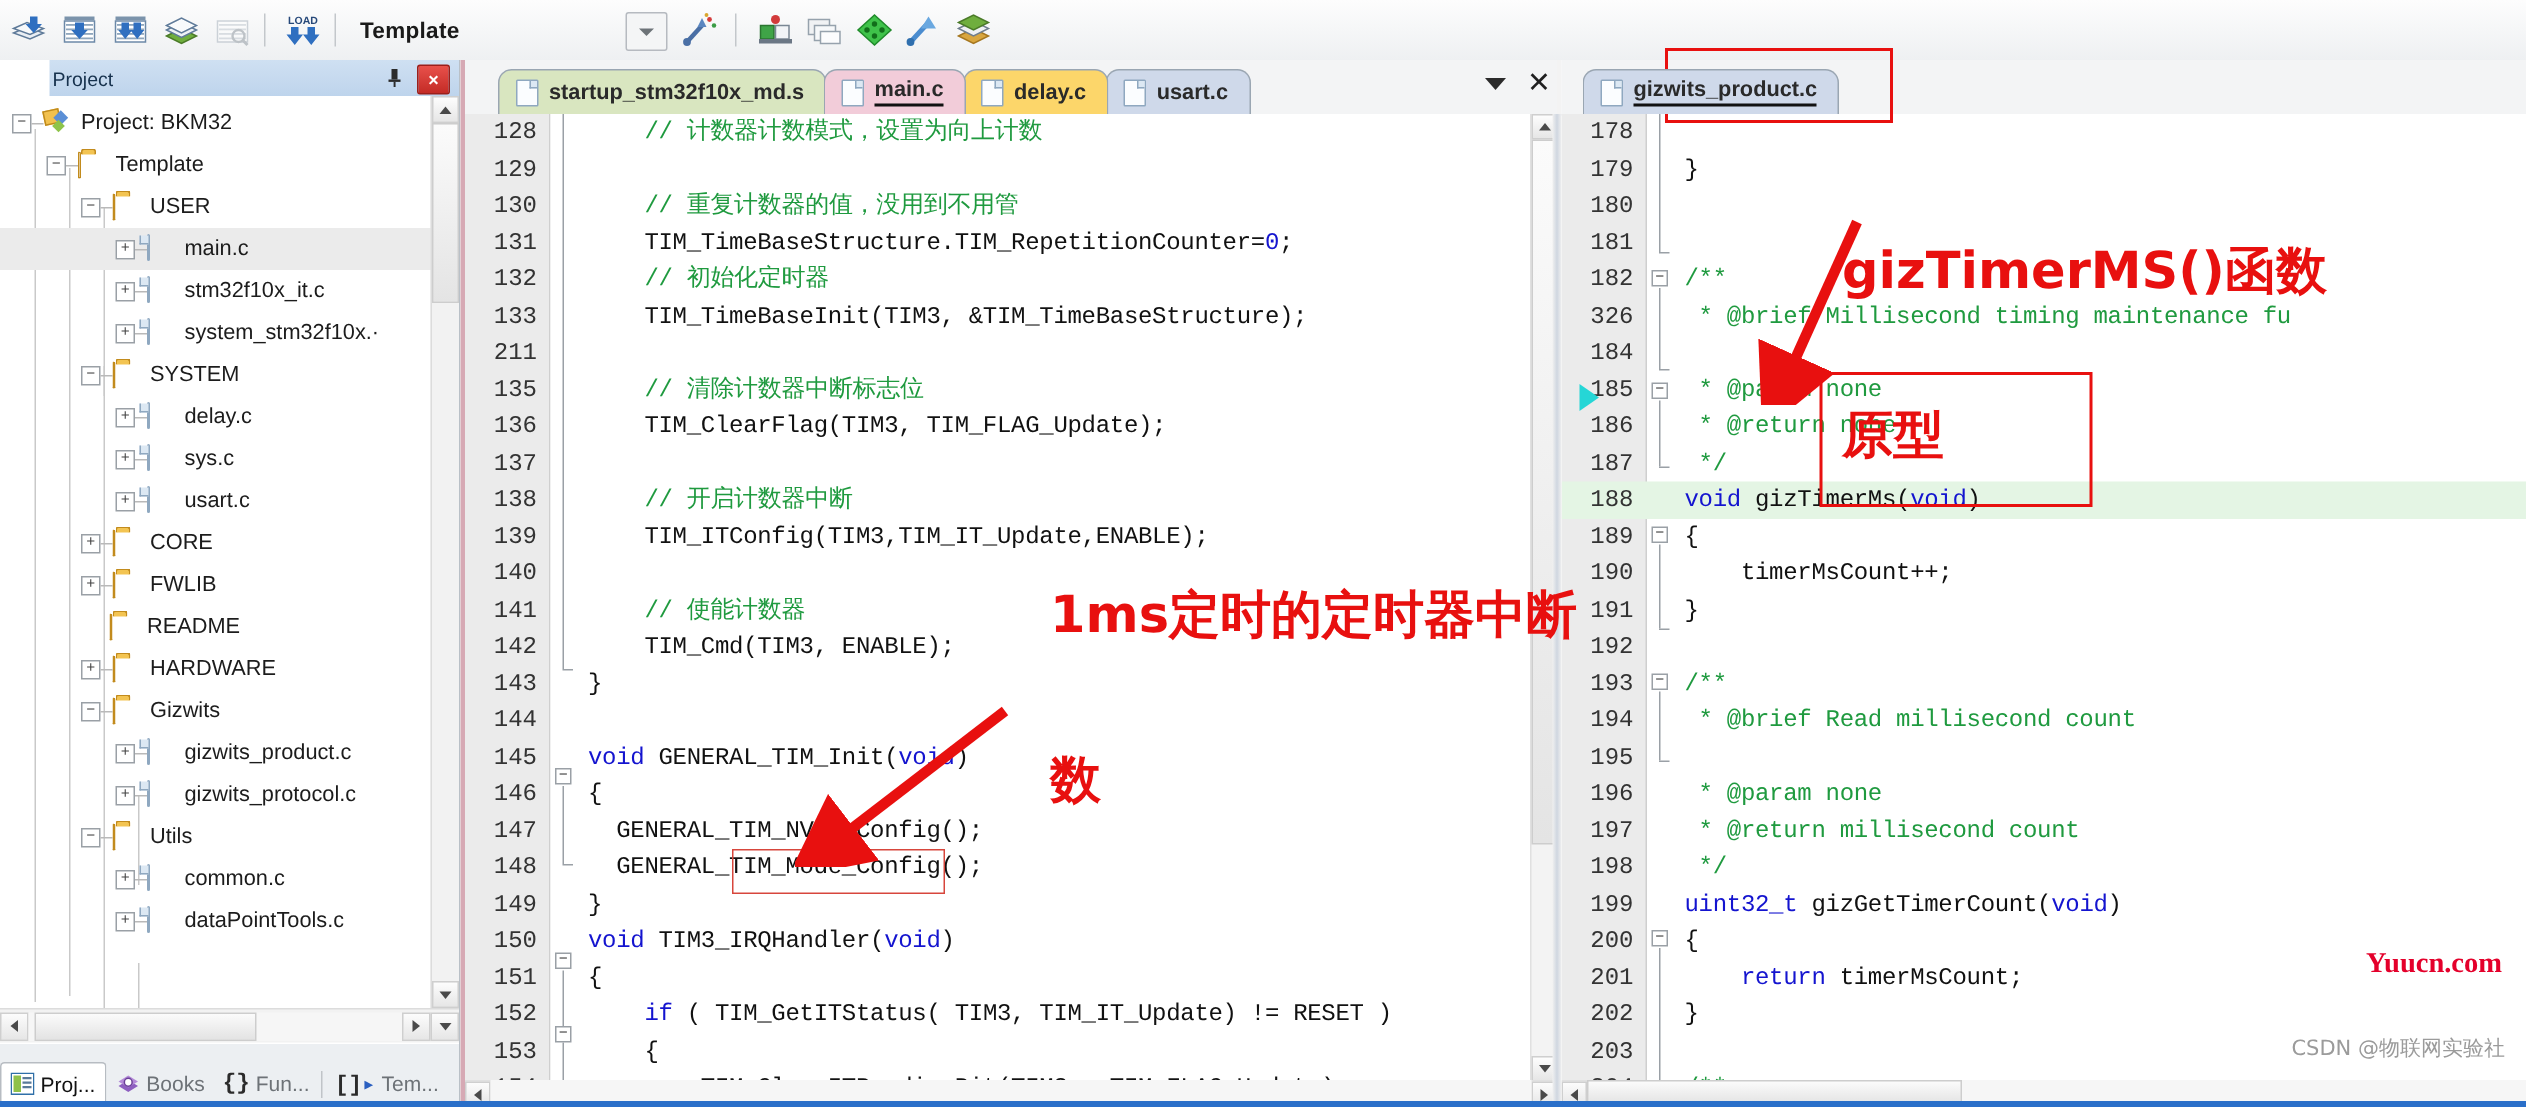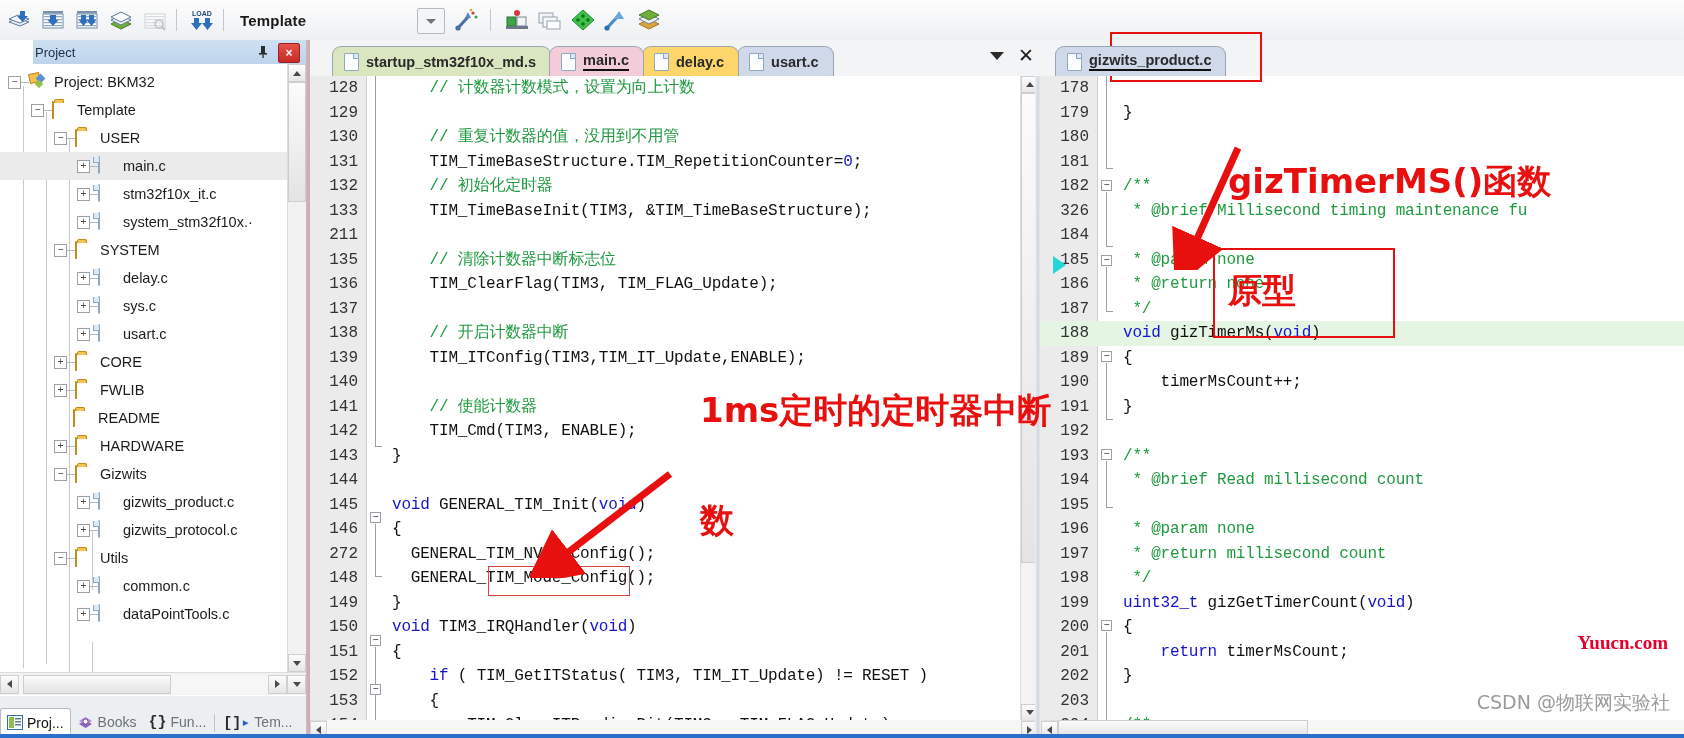--- a/index.html
+++ b/index.html
@@ -195,21 +195,21 @@
   }
   .redbox{position:absolute;border:2px solid #e8100f;box-sizing:border-box;pointer-events:none;}
   .redbox-thin{position:absolute;border:1.5px solid #d7463c;box-sizing:border-box;pointer-events:none;}
   .arrow-svg{position:absolute;pointer-events:none;}
 
   .wm-yuucn{
     position:absolute;right:16px;top:632px;color:#e4002b;font-size:19px;font-weight:bold;
     font-family:"Liberation Serif",serif;
   }
   .wm-csdn{
-    position:absolute;right:14px;top:690px;color:#9b9b9b;font-size:19px;
+    position:absolute;right:14px;top:690px;color:#9b9b9b;font-size:14px;
     font-family:"DejaVu Sans","Liberation Sans",sans-serif;
   }
 
   .marker-green{
     position:absolute;left:0;top:0;width:0;height:0;
     border-top:9px solid transparent;border-bottom:9px solid transparent;border-left:13px solid #25d6d6;
   }
   .statusline{position:absolute;left:0;bottom:0;width:1684px;height:4px;background:#2a6fc9;}
 </style>
 </head>
@@ -612,21 +612,21 @@
             <div class="ln"><span class="num">137</span><span class="txt"></span></div>
             <div class="ln"><span class="num">138</span><span class="txt"><span class="cmt">    // 开启计数器中断</span></span></div>
             <div class="ln"><span class="num">139</span><span class="txt">    TIM_ITConfig(TIM3,TIM_IT_Update,ENABLE);</span></div>
             <div class="ln"><span class="num">140</span><span class="txt"></span></div>
             <div class="ln"><span class="num">141</span><span class="txt"><span class="cmt">    // 使能计数器</span></span></div>
             <div class="ln"><span class="num">142</span><span class="txt">    TIM_Cmd(TIM3, ENABLE);</span></div>
             <div class="ln"><span class="num">143</span><span class="txt">}</span></div>
             <div class="ln"><span class="num">144</span><span class="txt"></span></div>
             <div class="ln"><span class="num">145</span><span class="txt"><span class="kw">void</span> GENERAL_TIM_Init(<span class="kw">void</span>)</span></div>
             <div class="ln"><span class="num">146</span><span class="txt">{</span></div>
-            <div class="ln"><span class="num">272</span><span class="txt">  GENERAL_TIM_NVIC_Config();</span></div>
+            <div class="ln"><span class="num">147</span><span class="txt">  GENERAL_TIM_NVIC_Config();</span></div>
             <div class="ln"><span class="num">148</span><span class="txt">  GENERAL_TIM_Mode_Config();</span></div>
             <div class="ln"><span class="num">149</span><span class="txt">}</span></div>
             <div class="ln"><span class="num">150</span><span class="txt"><span class="kw">void</span> TIM3_IRQHandler(<span class="kw">void</span>)</span></div>
             <div class="ln"><span class="num">151</span><span class="txt">{</span></div>
             <div class="ln"><span class="num">152</span><span class="txt">    <span class="kw">if</span> ( TIM_GetITStatus( TIM3, TIM_IT_Update) != RESET )</span></div>
             <div class="ln"><span class="num">153</span><span class="txt">    {</span></div>
             <div class="ln"><span class="num">154</span><span class="txt">        TIM_ClearITPendingBit(TIM3 , TIM_FLAG_Update);</span></div>
             <div class="ln"><span class="num">155</span><span class="txt">        gizTimerMs();</span></div>
           </div>
 

